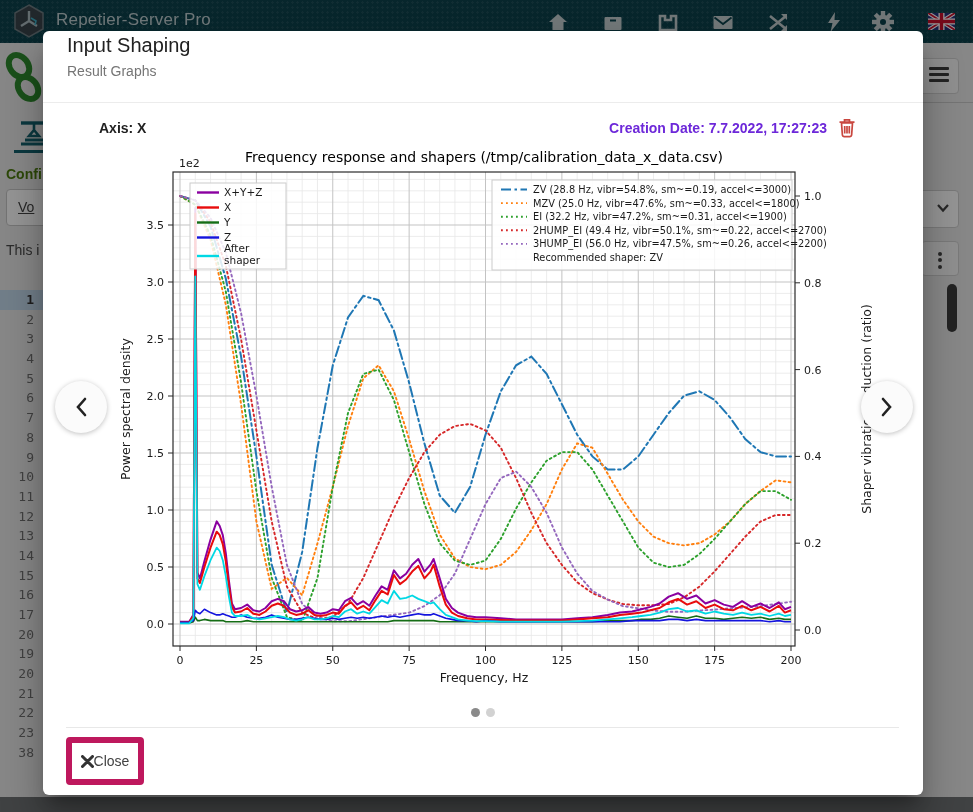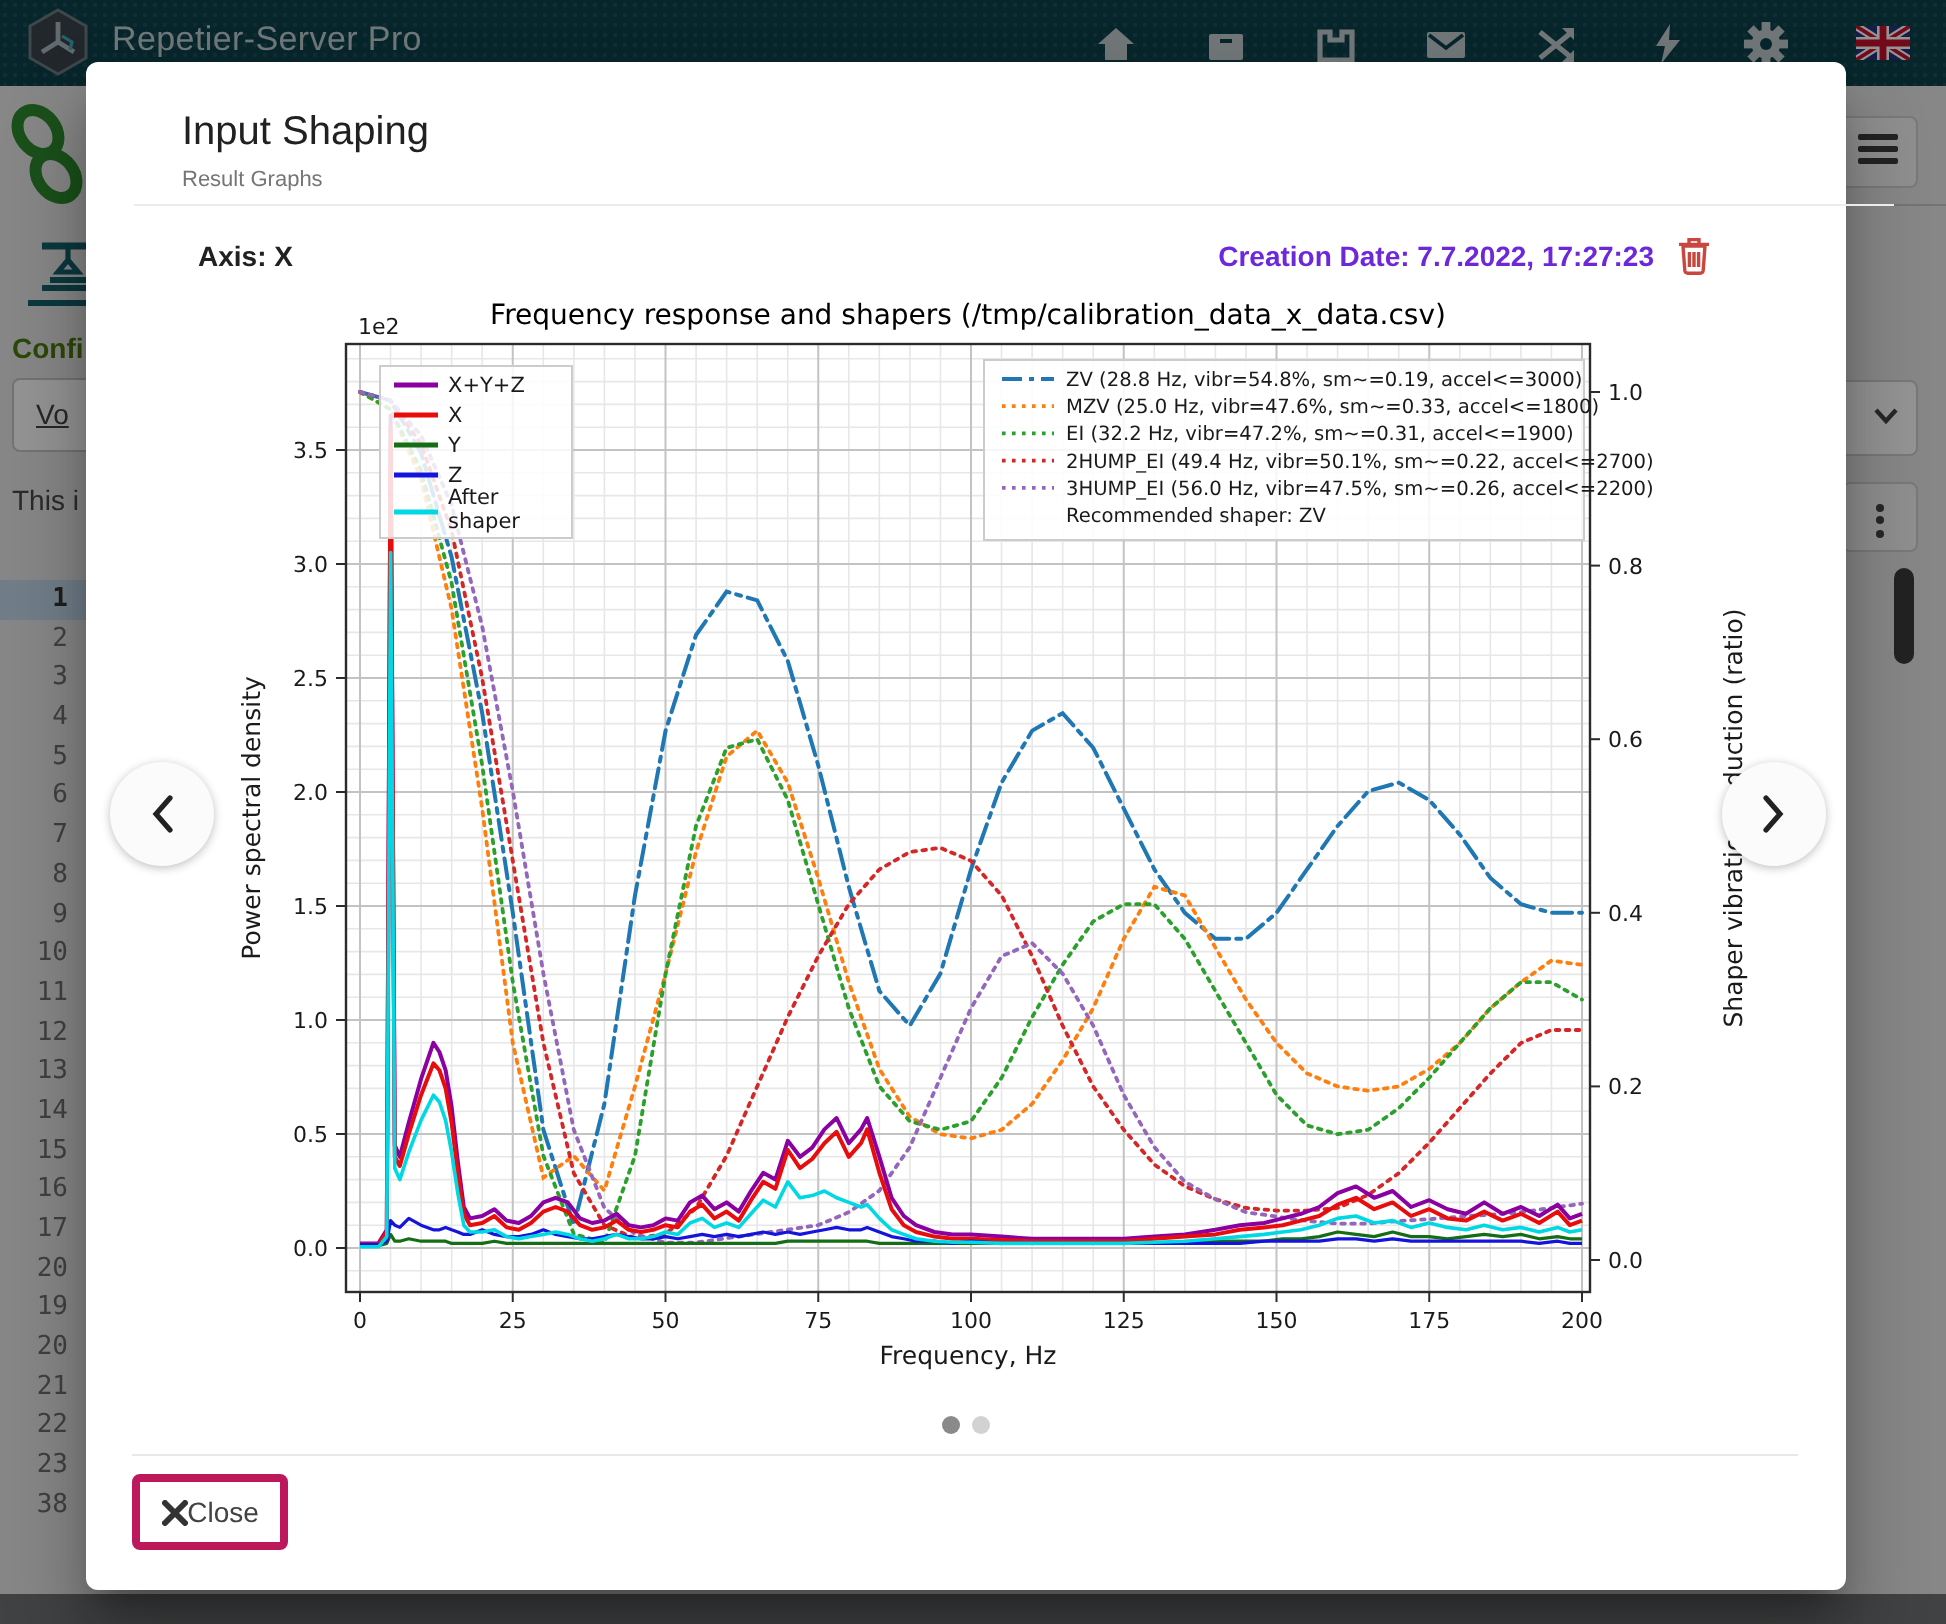--- a/index.html
+++ b/index.html
@@ -40,38 +40,38 @@
               border:1px solid #d0d0d0; border-radius:4px; }
   .bg-kebab .dot { width:4px; height:4px; border-radius:50%; background:#444; margin:2.5px auto; }
   .bg-kebab .dots { padding-top:7px; }
   .bg-scroll-thumb { position:absolute; left:947px; top:284px; width:10px; height:48px; background:#3c3c3c; border-radius:5px; }
   .bottom-bar { position:absolute; left:0; top:797px; width:973px; height:15px; background:#6e7374; }
 
   
   .overlay { position:absolute; inset:0; background:rgba(0,0,0,0.42); z-index:2; }
   .modal { position:absolute; left:43px; top:31px; width:880px; height:764px; background:#fff;
            border-radius:6px; z-index:3; box-shadow:0 11px 15px -7px rgba(0,0,0,.3), 0 24px 38px 3px rgba(0,0,0,.28); }
-  .modal-header { position:absolute; left:0; top:0; width:100%; height:72px; border-bottom:1px solid #ececec; padding:24px 24px;margin-left:24px; }
+  .modal-header { position:absolute; left:0; top:0; width:100%; height:72px; border-bottom:1px solid #ececec; padding:3px 24px; }
   .modal-title { font-size:20px; font-weight:500; color:#212121; }
-  .modal-subtitle { margin-top:6px; font-size:11px; color:#757575; }
+  .modal-subtitle { margin-top:6px; font-size:14px; color:#757575; }
   .meta-row { position:absolute; left:56px; right:66px; top:86px; display:flex; justify-content:space-between; align-items:center; }
   .axis-label { font-size:14px; font-weight:bold; color:#212121; }
   .creation { display:flex; align-items:center; gap:10px; font-size:14px; font-weight:bold; color:#6d28d9; }
   .chart-wrap { position:absolute; left:72px; top:114px; width:765px; height:552px; background:#fff; }
   .carousel-dots { position:absolute; left:0; right:0; top:677px; display:flex; justify-content:center; gap:6px; }
   .dot { width:9px; height:9px; border-radius:50%; }
   .dot.active { background:#8a8a8a; }
   .dot.inactive { background:#d2d2d2; }
   .nav-circle { position:absolute; top:350px; width:52px; height:52px; border-radius:50%; background:#fbfbfb;
                 box-shadow:0 1px 5px rgba(0,0,0,.25); display:flex; align-items:center; justify-content:center; cursor:pointer; }
   .nav-circle.prev { left:12px; }
   .nav-circle.next { left:818px; }
   .modal-footer-divider { position:absolute; left:23px; right:24px; top:696px; height:1px; background:#e8e8e8; }
-  .close-btn { position:absolute; left:23px; top:706px; width:78px; height:38px; background:#fff;
-               border:4px solid #be185d; border-radius:4px; display:flex; align-items:center; justify-content:center;
+  .close-btn { position:absolute; left:23px; top:706px; width:78px; height:48px; background:#fff;
+               border:6px solid #be185d; border-radius:4px; display:flex; align-items:center; justify-content:center;
                gap:0; font-size:14px; color:#424242; cursor:pointer; }
 </style>
 </head>
 <body>
 
 <div class="screen">
 
   <div>
     <div class="navbar">
       <svg class="logo" width="34" height="34" viewBox="0 0 34 34">

